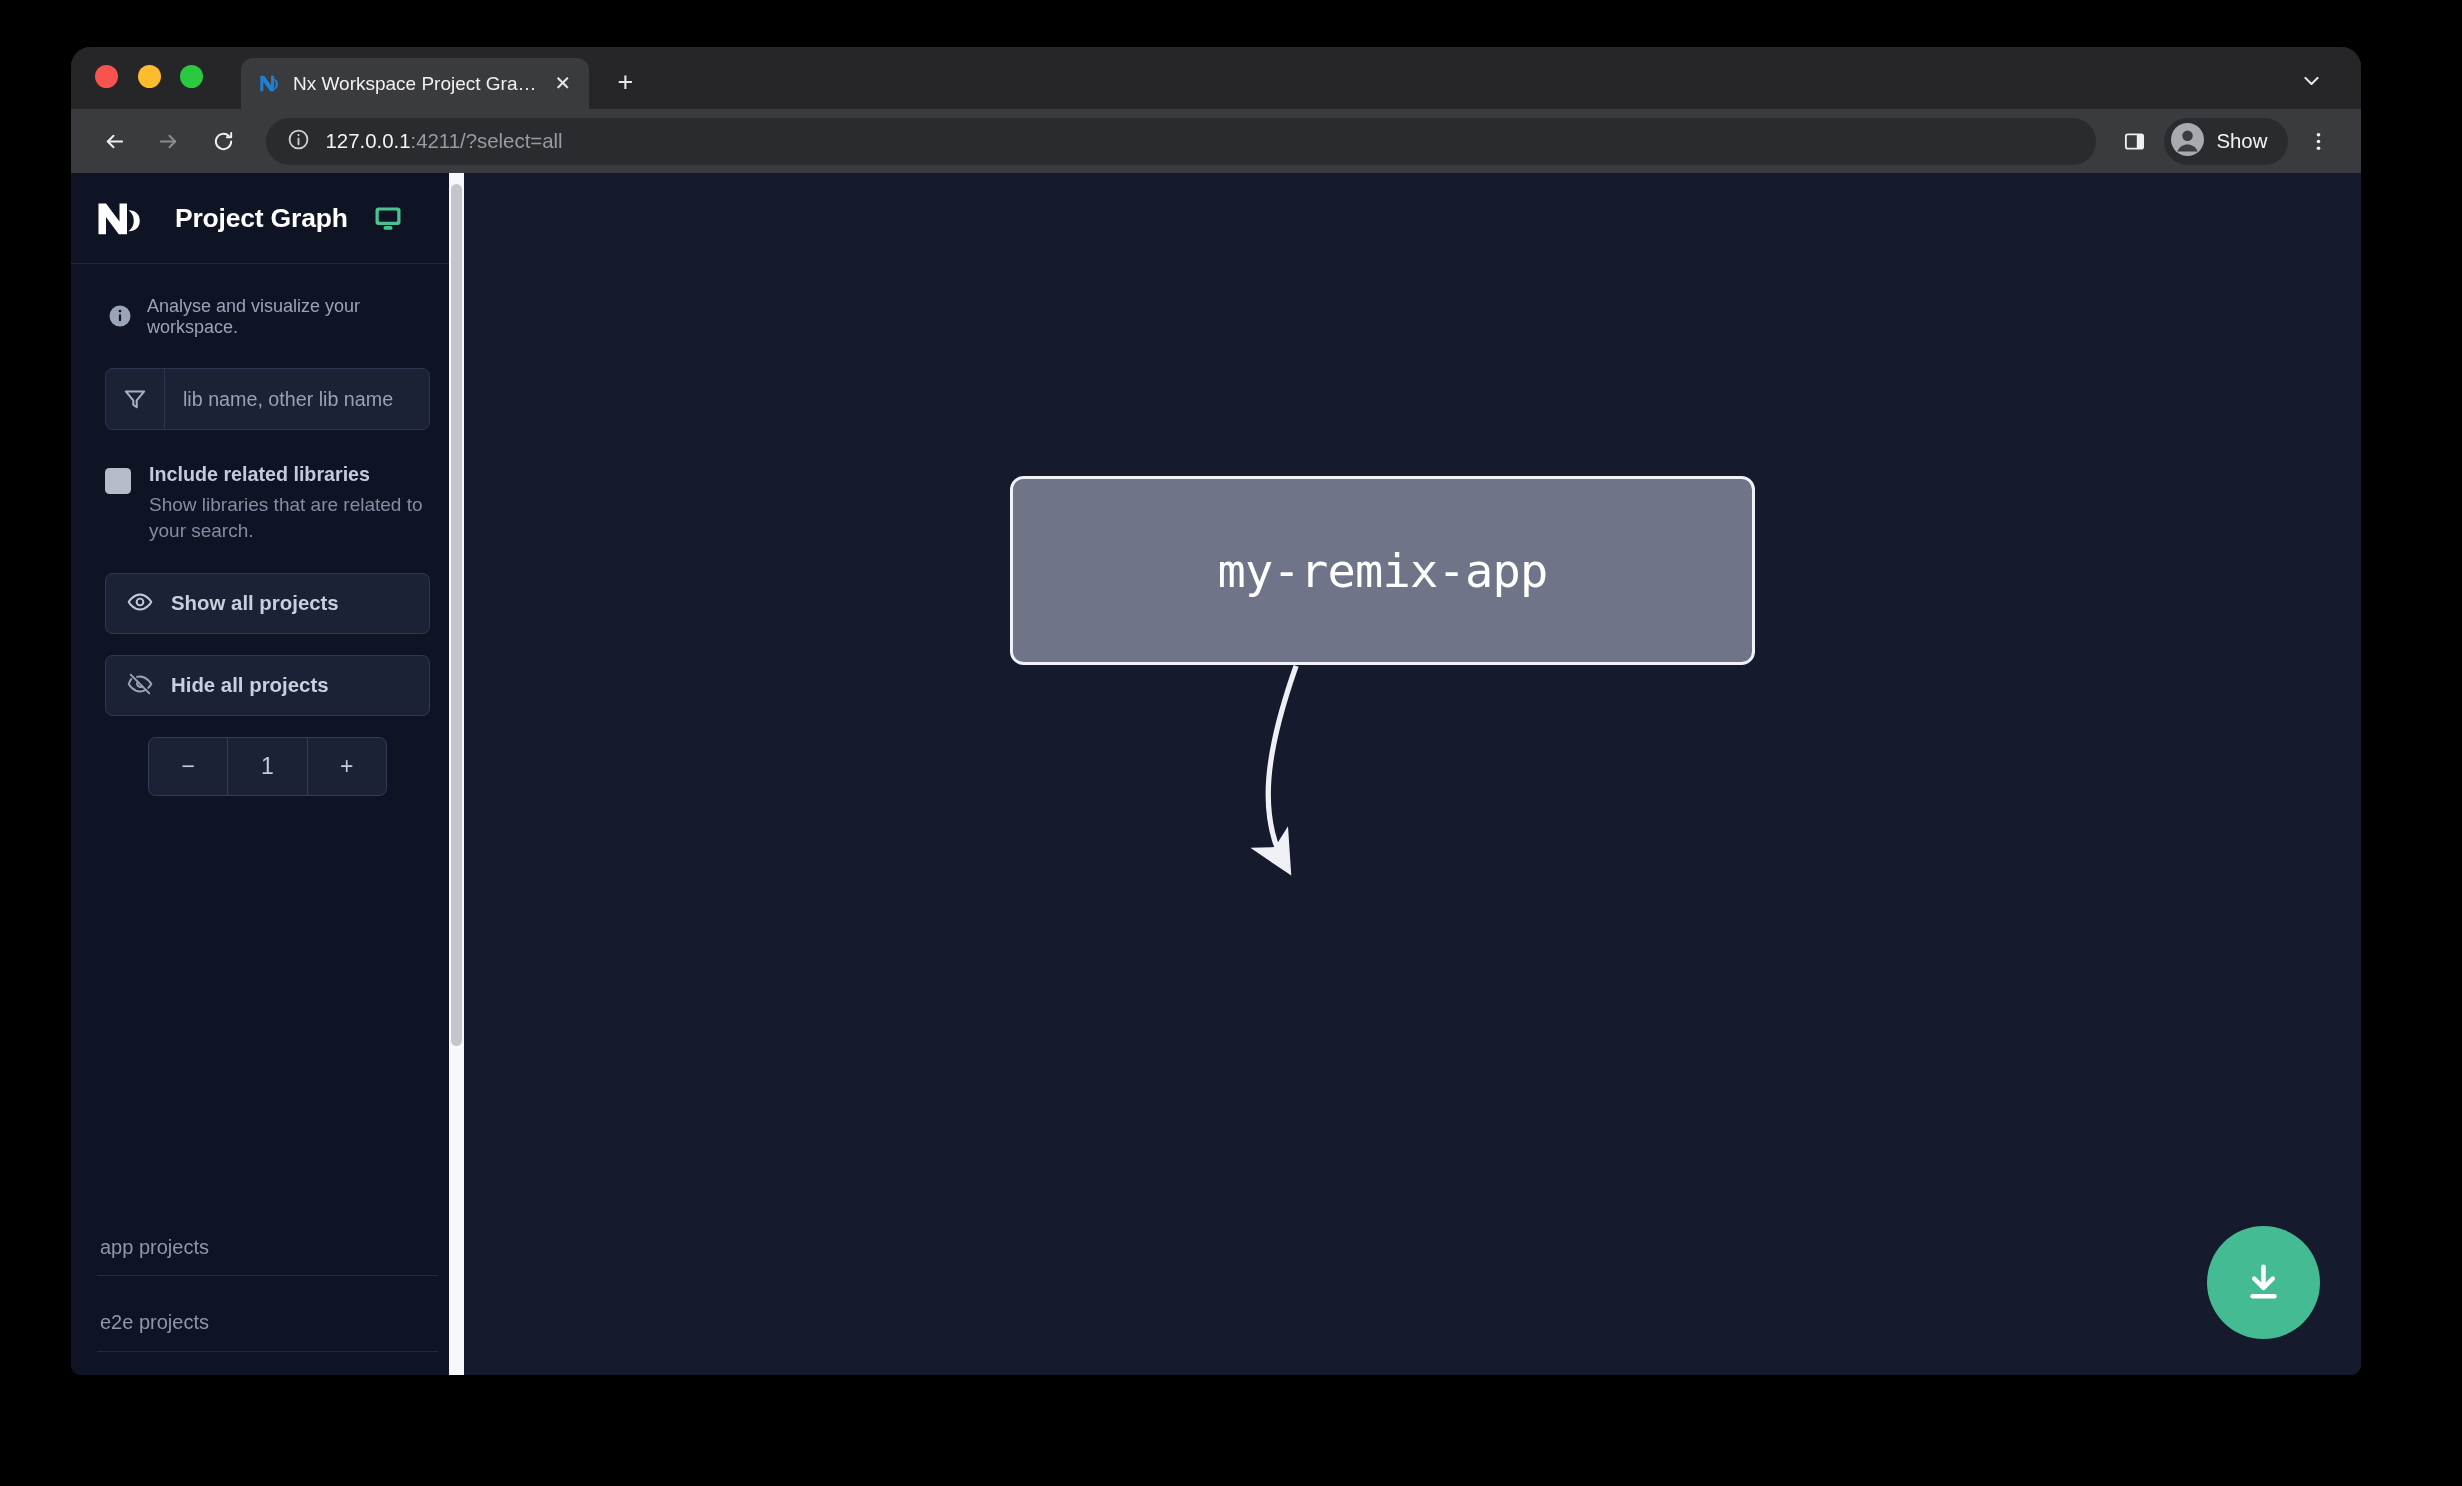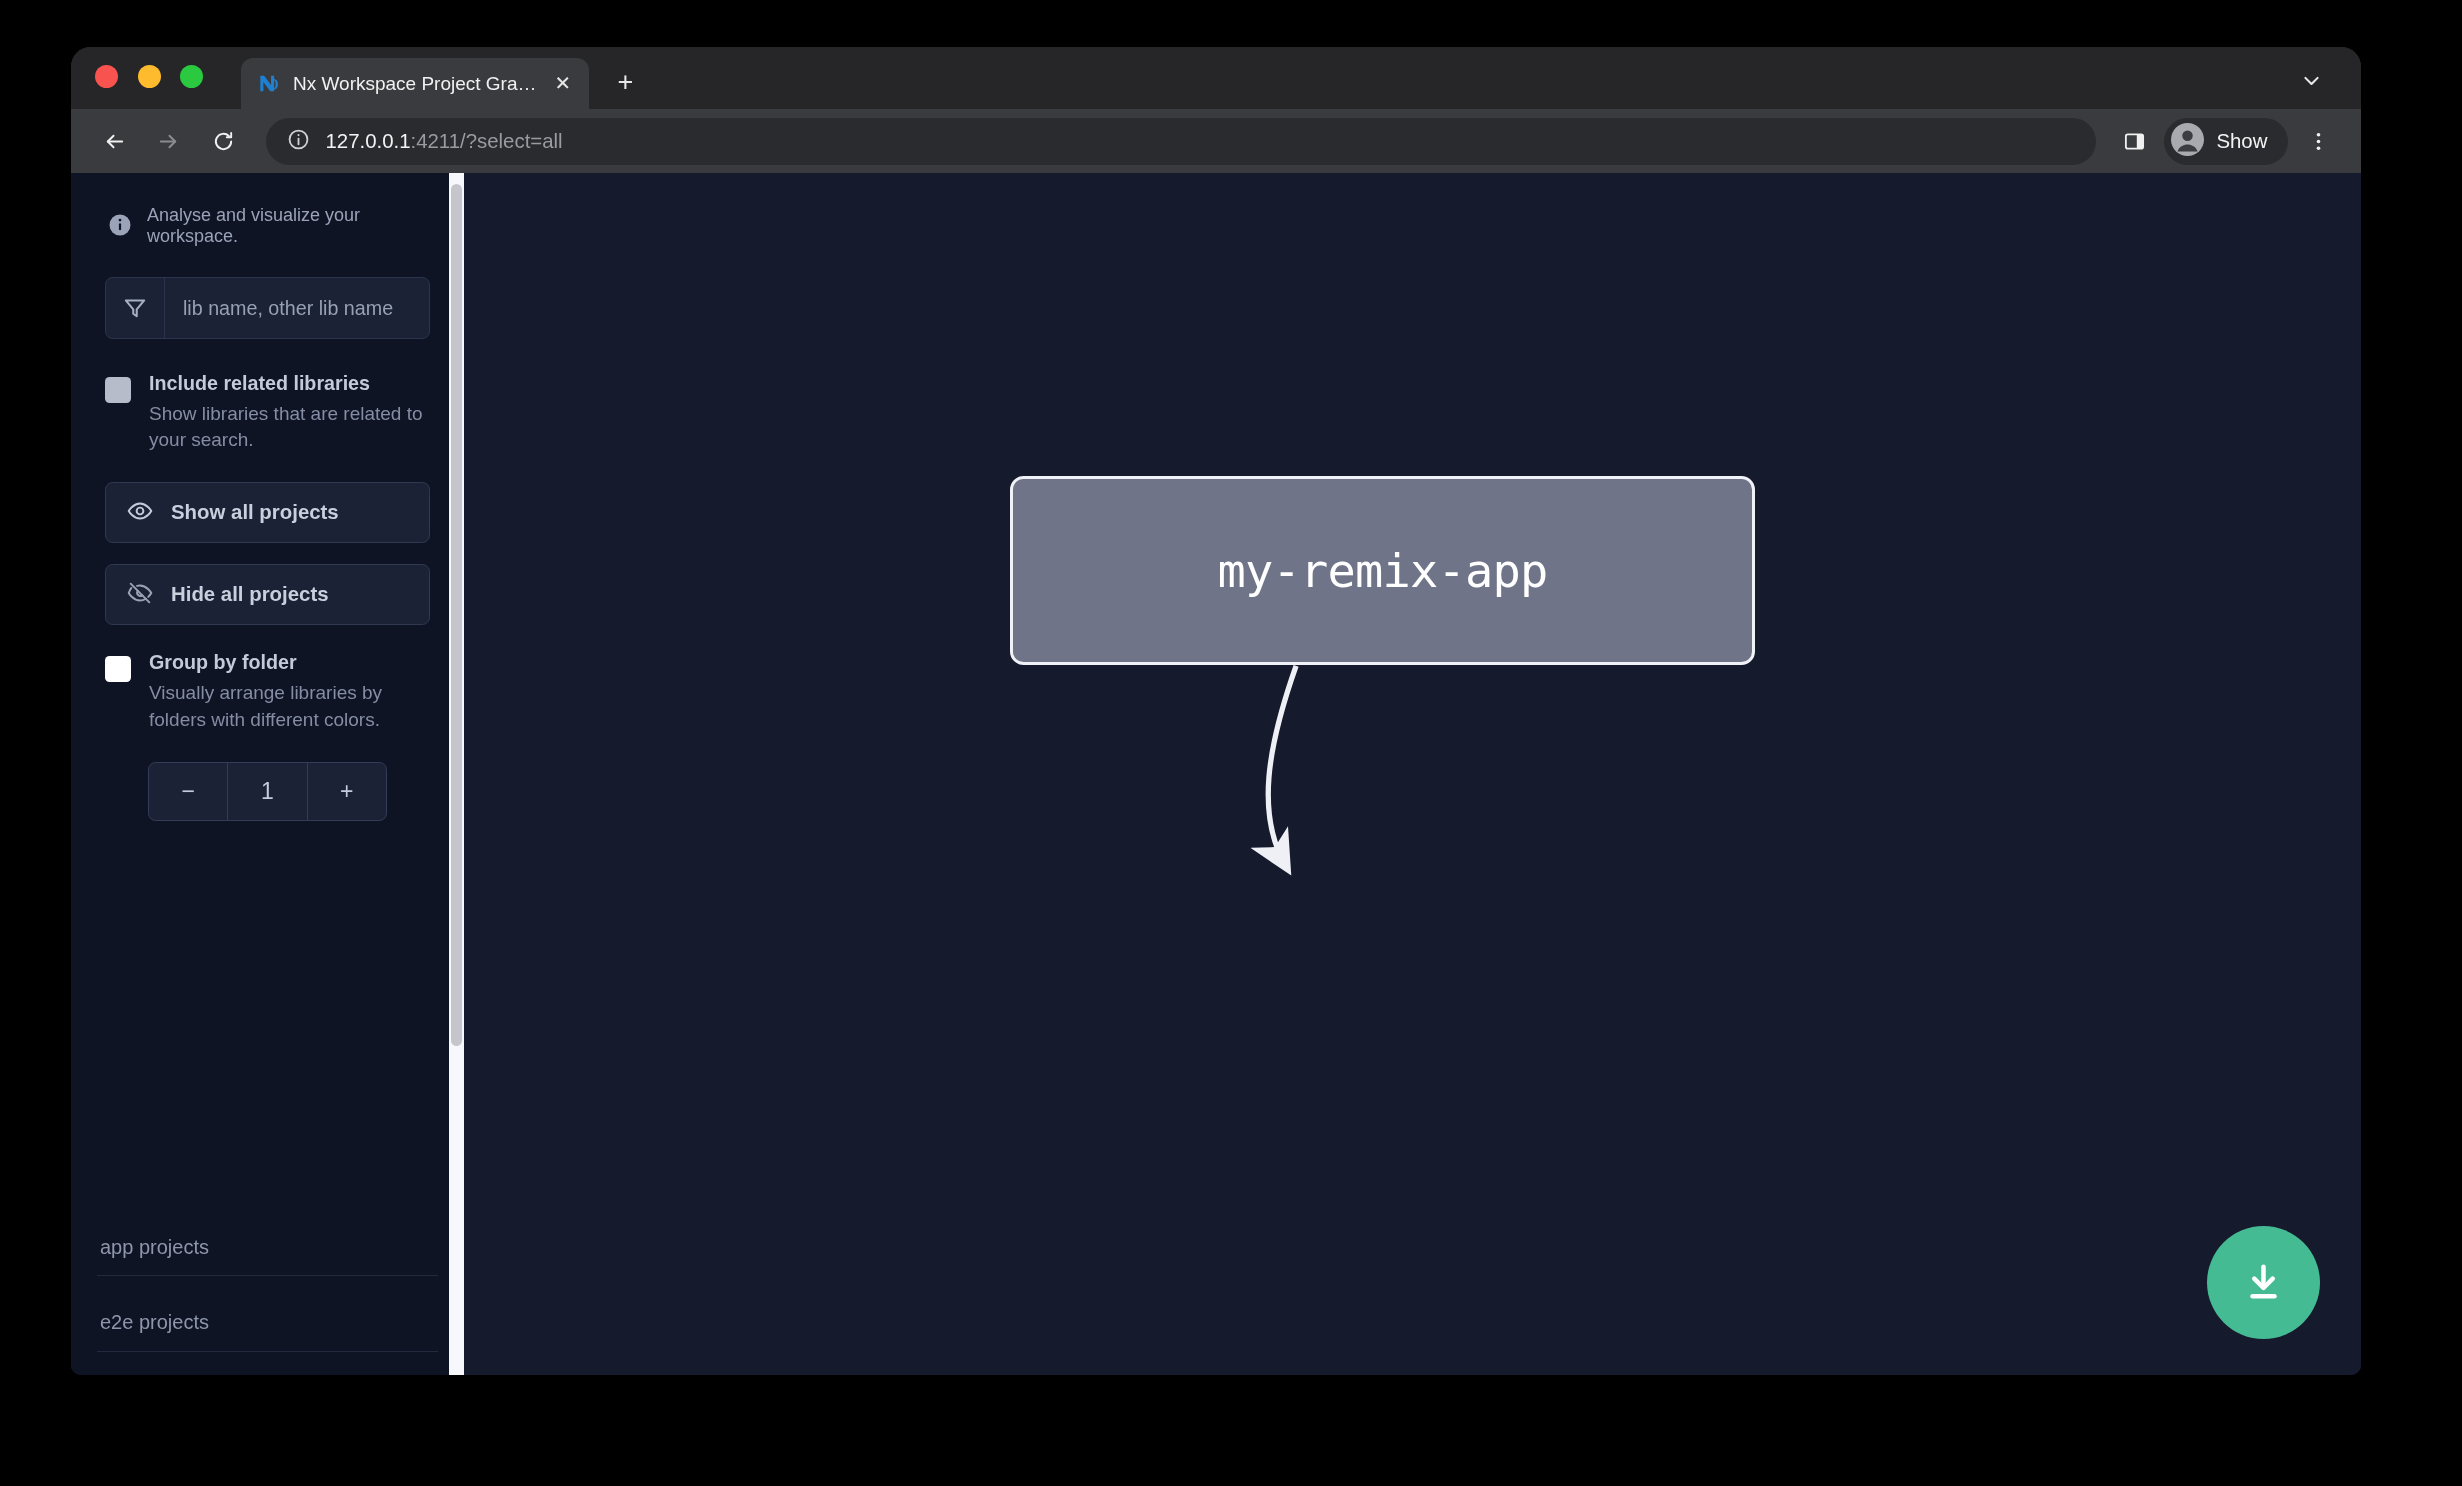--- a/index.html
+++ b/index.html
@@ -341,20 +341,36 @@
           <circle cx="12" cy="12" r="1.9"></circle>
           <circle cx="12" cy="19" r="1.9"></circle>
       </svg>
     </div>
   </div>
 
   <div id="page">
 
     <div id="sidebar">
 
+      <div id="sidebar-header">
+        <span id="nx-logo">
+          <svg viewBox="0 0 76 46" width="57" height="35">
+            <path d="M2 44V3h10l18 24V3h10v41H29L12 21v23z" fill="#fff"></path>
+            <path d="M42 12c10 0 15 6 15 14s-5 14-15 14c5-4 7-8 7-14s-2-10-7-14z" fill="#fff"></path>
+          </svg>
+        </span>
+        <span id="app-title">Project Graph</span>
+        <span id="monitor-icon">
+          <svg viewBox="0 0 24 24" width="30" height="30" fill="#4ac294">
+            <rect x="2" y="3.5" width="20" height="14" rx="2.4"></rect>
+            <rect x="4.6" y="6" width="14.8" height="9" rx="1" fill="#0f1425"></rect>
+            <rect x="8.5" y="18.4" width="7" height="3" rx="1.2"></rect>
+          </svg>
+        </span>
+      </div>
 
       <div id="sidebar-scroll">
 
         <div id="info-row">
           <span>
             <svg viewBox="0 0 24 24" width="24" height="24">
               <circle cx="12" cy="12" r="10.5" fill="#9aa3b8"></circle>
               <rect x="10.9" y="10.3" width="2.2" height="7" rx="1.1" fill="#0f1425"></rect>
               <circle cx="12" cy="7.1" r="1.4" fill="#0f1425"></circle>
             </svg>
@@ -394,27 +410,20 @@
             <svg viewBox="0 0 24 24" width="26" height="26" fill="none" stroke="#9aa2b4" stroke-width="1.8" stroke-linecap="round">
               <path d="M4 7.4C2.6 8.9 1.6 12 1.6 12s3.9 7 10.4 7c2.1 0 3.9-.7 5.4-1.7"></path>
               <path d="M9.3 5.4C10.2 5.1 11.1 5 12 5c6.5 0 10.4 7 10.4 7s-1 1.9-2.8 3.6"></path>
               <path d="M9.9 9.9a3.1 3.1 0 0 0 4.3 4.3"></path>
               <line x1="3.4" y1="3.4" x2="20.6" y2="20.6"></line>
             </svg>
           </span>
           <span class="lbl">Hide all projects</span>
         </div>
 
-        <div class="option-row" style="margin-top:26px">
-          <span class="cb unchecked"></span>
-          <span class="option-body">
-            <span class="option-title" style="display:block">Group by folder</span>
-            <span class="option-desc" style="display:block">Visually arrange libraries by folders with different colors.</span>
-          </span>
-        </div>
 
 
         <div id="stepper">
           <span class="step-seg">−</span>
           <span class="step-seg mid">1</span>
           <span class="step-seg">+</span>
         </div>
       </div>
 
       <div id="sidebar-sections">

